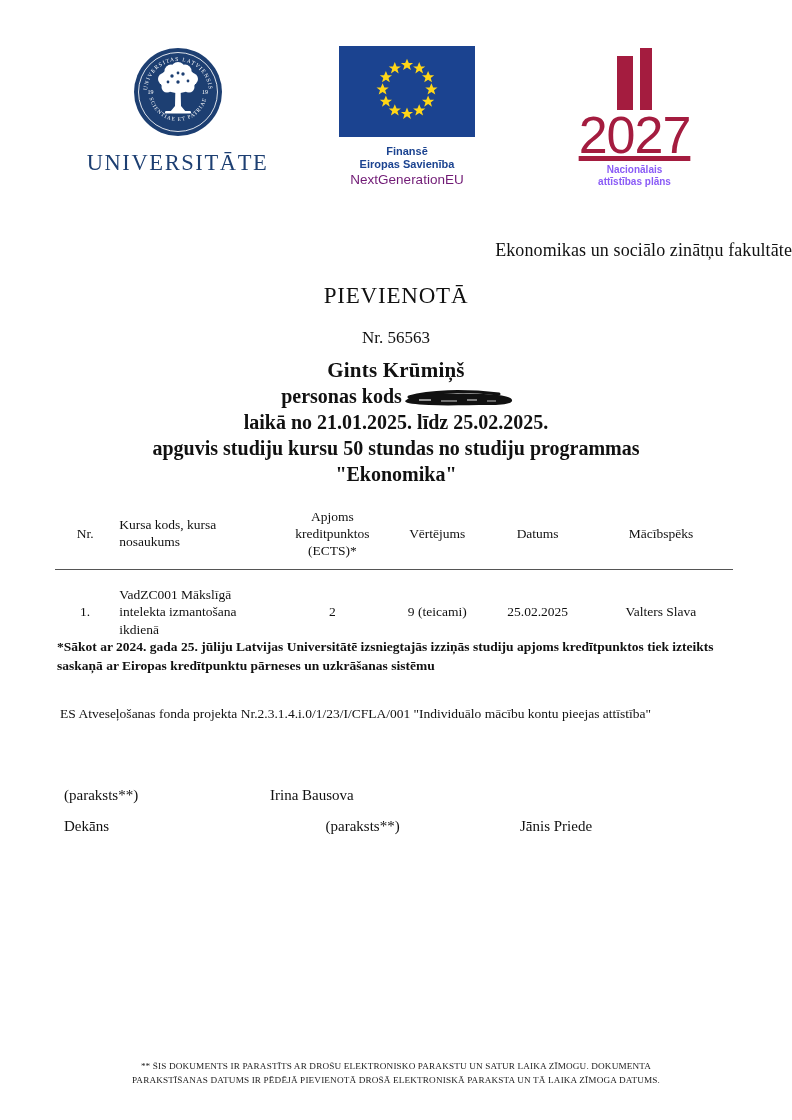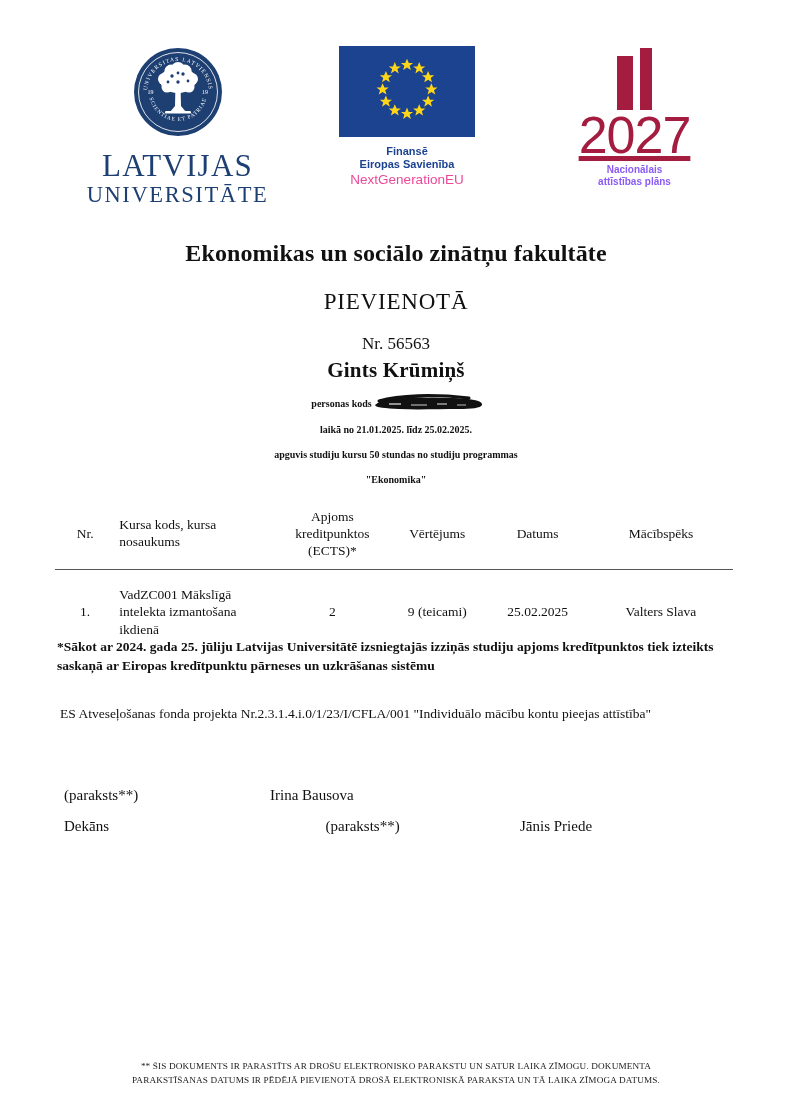--- a/index.html
+++ b/index.html
@@ -87,21 +87,21 @@
     color: #1b4390;
   }
   .eu-l1, .eu-l2 {
     font-weight: bold;
     font-size: 11px;
     line-height: 1.15;
   }
   .eu-l3 {
     font-weight: 400;
     font-size: 13.5px;
-    color: #ec4899;
+    color: #701a75;
     margin-top: 2px;
   }
 
   
   .nap-bars {
     height: 62px;
     display: flex;
     align-items: flex-end;
     justify-content: center;
     gap: 7px;
@@ -131,23 +131,24 @@
 
   
   .title-block {
     position: absolute;
     top: 240px;
     left: 0;
     width: 792px;
     text-align: center;
   }
   .faculty {
-    font-size: 24px;
-    font-weight: bold;
+    font-size: 18px;
+    font-weight: normal;
     letter-spacing: 0.1px;
+    text-align: right;
   }
   .doc-title {
     font-size: 23px;
     font-weight: 400;
     letter-spacing: 0.8px;
     margin-top: 22px;
   }
   .doc-number {
     font-size: 17px;
     font-weight: 400;
@@ -161,22 +162,22 @@
     left: 0;
     width: 792px;
     text-align: center;
     font-weight: bold;
   }
   .person-name {
     font-size: 21px;
     letter-spacing: 0.2px;
   }
   .person-line {
-    font-size: 10px;
-    margin-top: 12px;
+    font-size: 20px;
+    margin-top: 0;
     line-height: 1.3;
   }
   .pk-line {
     position: relative;
     display: inline-block;
   }
   .redaction {
     display: inline-block;
     position: relative;
     width: 108px;
@@ -305,21 +306,20 @@
           <circle cx="38" cy="28" r="1.7"></circle>
           <circle cx="49" cy="26" r="1.7"></circle>
           <circle cx="44" cy="34" r="1.7"></circle>
           <circle cx="34" cy="34" r="1.4"></circle>
           <circle cx="54" cy="33" r="1.4"></circle>
           <circle cx="44" cy="25" r="1.4"></circle>
         </g>
       </svg>
     </div>
     <div class="lu-wordmark">
-      <div class="lu-word1">LATVIJAS</div>
       <div class="lu-word2">UNIVERSITĀTE</div>
     </div>
   </div>
 
   <div class="logo-slot slot-eu">
     <div class="eu-flag">
       <svg viewBox="0 0 136 91" width="136" height="91" aria-hidden="true">
         <g fill="#ffd617">
           <g transform="translate(68,19)">
               <polygon points="0,-6.2 1.8,-1.9 6.1,-1.9 2.6,0.8 3.9,5.1 0,2.5 -3.9,5.1 -2.6,0.8 -6.1,-1.9 -1.8,-1.9"></polygon>

